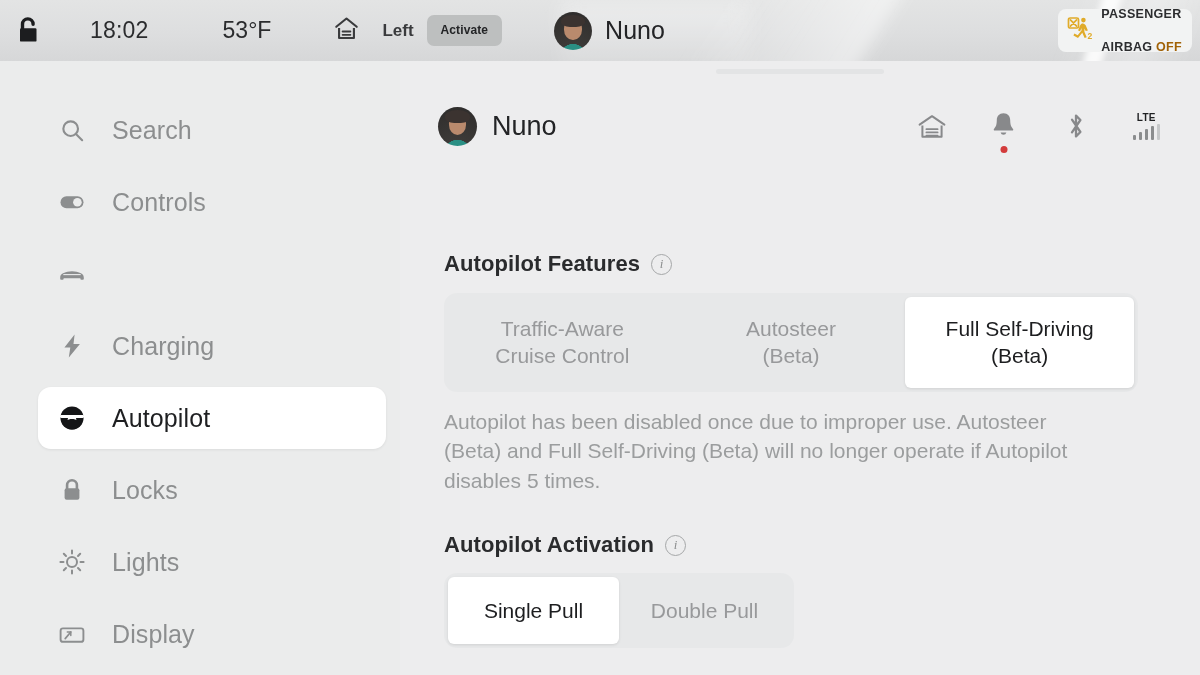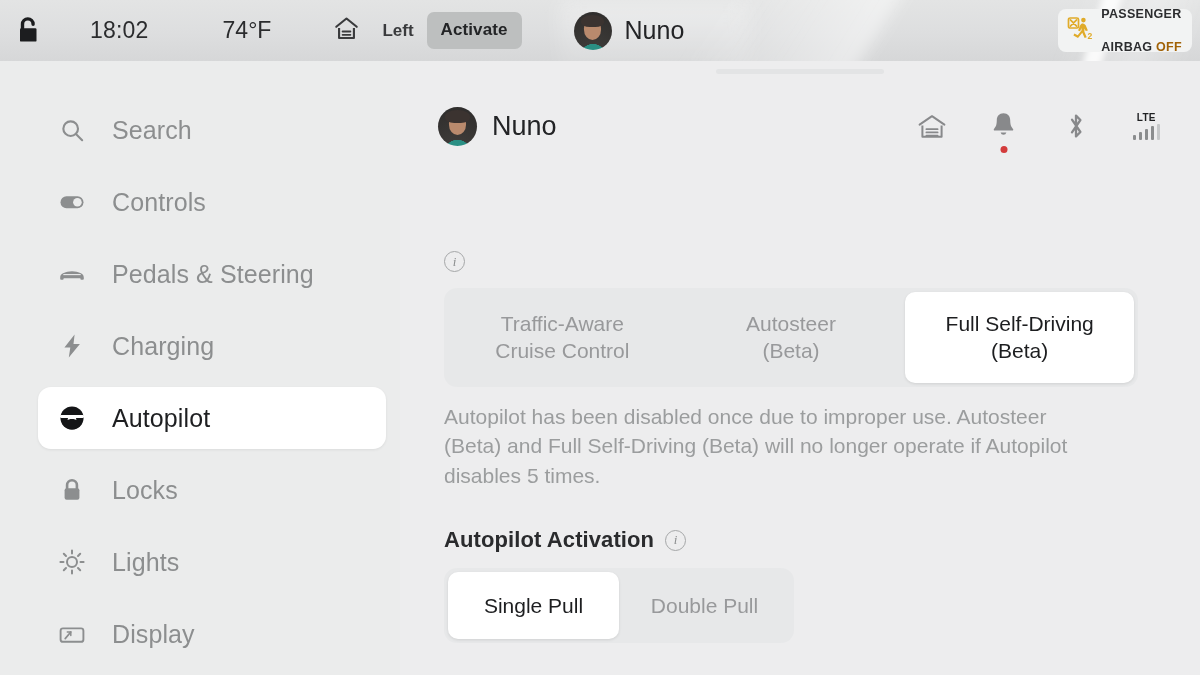--- a/index.html
+++ b/index.html
@@ -76,21 +76,21 @@
   #lock-btn { margin-left: 14px; }
   #tb-time { margin-left: 48px; font-size: 23px; color: #2b2c2e; letter-spacing: 0.2px; }
   #tb-temp { margin-left: 74px; font-size: 23px; color: #2b2c2e; }
   #tb-garage { margin-left: 62px; gap: 22px; }
   #tb-garage .lbl { font-size: 17px; color: #3a3b3d; font-weight: 600; }
   #activate-btn {
     margin-left: 13px;
     background: #bdbfbf;
     border-radius: 7px;
     padding: 8px 14px 9px;
-    font-size: 17px;
+    font-size: 12px;
     font-weight: 700;
     color: #232426;
     letter-spacing: 0.1px;
   }
   #tb-driver { margin-left: 52px; gap: 13px; }
   #tb-driver .nm { font-size: 25px; color: #232426; }
 
   #airbag-badge {
     position: absolute;
     right: 8px;
@@ -272,20 +272,21 @@
     font-size: 21px;
     color: #98999b;
     line-height: 1.3;
     border-radius: 10px;
     padding: 13px 6px;
   }
   .seg .opt.sel {
     background: #ffffff;
     color: #1d1e20;
     box-shadow: 0 1px 3px rgba(0,0,0,0.10);
+    border-radius: 6px;
   }
 
   #features-seg { margin-top: 16px; width: 694px; align-items: flex-end; }
   #features-seg .opt { padding: 18px 6px; }
 
   #features-note {
     margin-top: 15px;
     font-size: 21px;
     line-height: 1.42;
     color: #9b9d9e;
@@ -311,21 +312,21 @@
 
     <div class="tb-item" id="lock-btn">
       <svg width="28" height="32" viewBox="0 0 28 32" aria-hidden="true">
         <path d="M8.5 13.5V9.2a5.3 5.3 0 0 1 10.6 0" fill="none" stroke="#1c1d1f" stroke-width="3.4" stroke-linecap="round"></path>
         <rect x="6" y="13.2" width="16.5" height="13.4" rx="1.2" fill="#1c1d1f"></rect>
       </svg>
     </div>
 
     <div class="tb-item" id="tb-time">18:02</div>
 
-    <div class="tb-item" id="tb-temp">74°F</div>
+    <div class="tb-item" id="tb-temp">53°F</div>
 
     <div class="tb-item" id="tb-garage">
       <span>
         <svg width="27" height="27" viewBox="0 0 28 28" aria-hidden="true">
           <path d="M3.4 12.2 14 3.6l10.6 8.6" fill="none" stroke="#3a3b3d" stroke-width="2.2" stroke-linecap="round" stroke-linejoin="round"></path>
           <path d="M6.3 13.6v10.2h15.4V13.6" fill="none" stroke="#3a3b3d" stroke-width="2.2" stroke-linejoin="round"></path>
           <path d="M10 17.2h8M10 20.6h8" stroke="#3a3b3d" stroke-width="2" stroke-linecap="round"></path>
         </svg>
       </span>
       <span class="lbl">Left</span>
@@ -377,21 +378,20 @@
       <span class="lbl">Controls</span>
     </div>
 
     <div class="side-item">
       <span class="ic">
         <svg width="28" height="28" viewBox="0 0 28 28" aria-hidden="true">
           <path d="M2.2 17.6c0-3 2.4-4.3 4.2-4.8 1.7-.5 3.8-1.5 7.6-1.5s5.9 1 7.6 1.5c1.8.5 4.2 1.8 4.2 4.8v1.3c0 .5-.4.8-.9.8h-1.6c-.5 0-.9-.3-.9-.8v-.6H5.6v.6c0 .5-.4.8-.9.8H3.1c-.5 0-.9-.3-.9-.8z" fill="#8c8e8f"></path>
           <path d="M5.3 14.6h17.4" stroke="#ebecec" stroke-width="1.1"></path>
         </svg>
       </span>
-      <span class="lbl">Pedals &amp; Steering</span>
     </div>
 
     <div class="side-item">
       <span class="ic">
         <svg width="26" height="28" viewBox="0 0 26 28" aria-hidden="true">
           <path d="M15.6 2.5 5.4 15.4h5.9L9.8 25.4 20.9 11.9h-6.4z" fill="#8c8e8f"></path>
         </svg>
       </span>
       <span class="lbl">Charging</span>
     </div>
@@ -485,20 +485,21 @@
               <i class="b4"></i>
               <i class="b5"></i>
           </span>
         </span>
       </div>
     </header>
 
     <div id="content">
 
       <div class="sec-title">
+        <span>Autopilot Features</span>
         <span class="info-i">i</span>
       </div>
 
       <div class="seg" id="features-seg">
         <div class="opt">
           <span><span>Traffic-Aware</span><br><span>Cruise Control</span></span>
         </div>
         <div class="opt">
           <span><span>Autosteer</span><br><span>(Beta)</span></span>
         </div>

